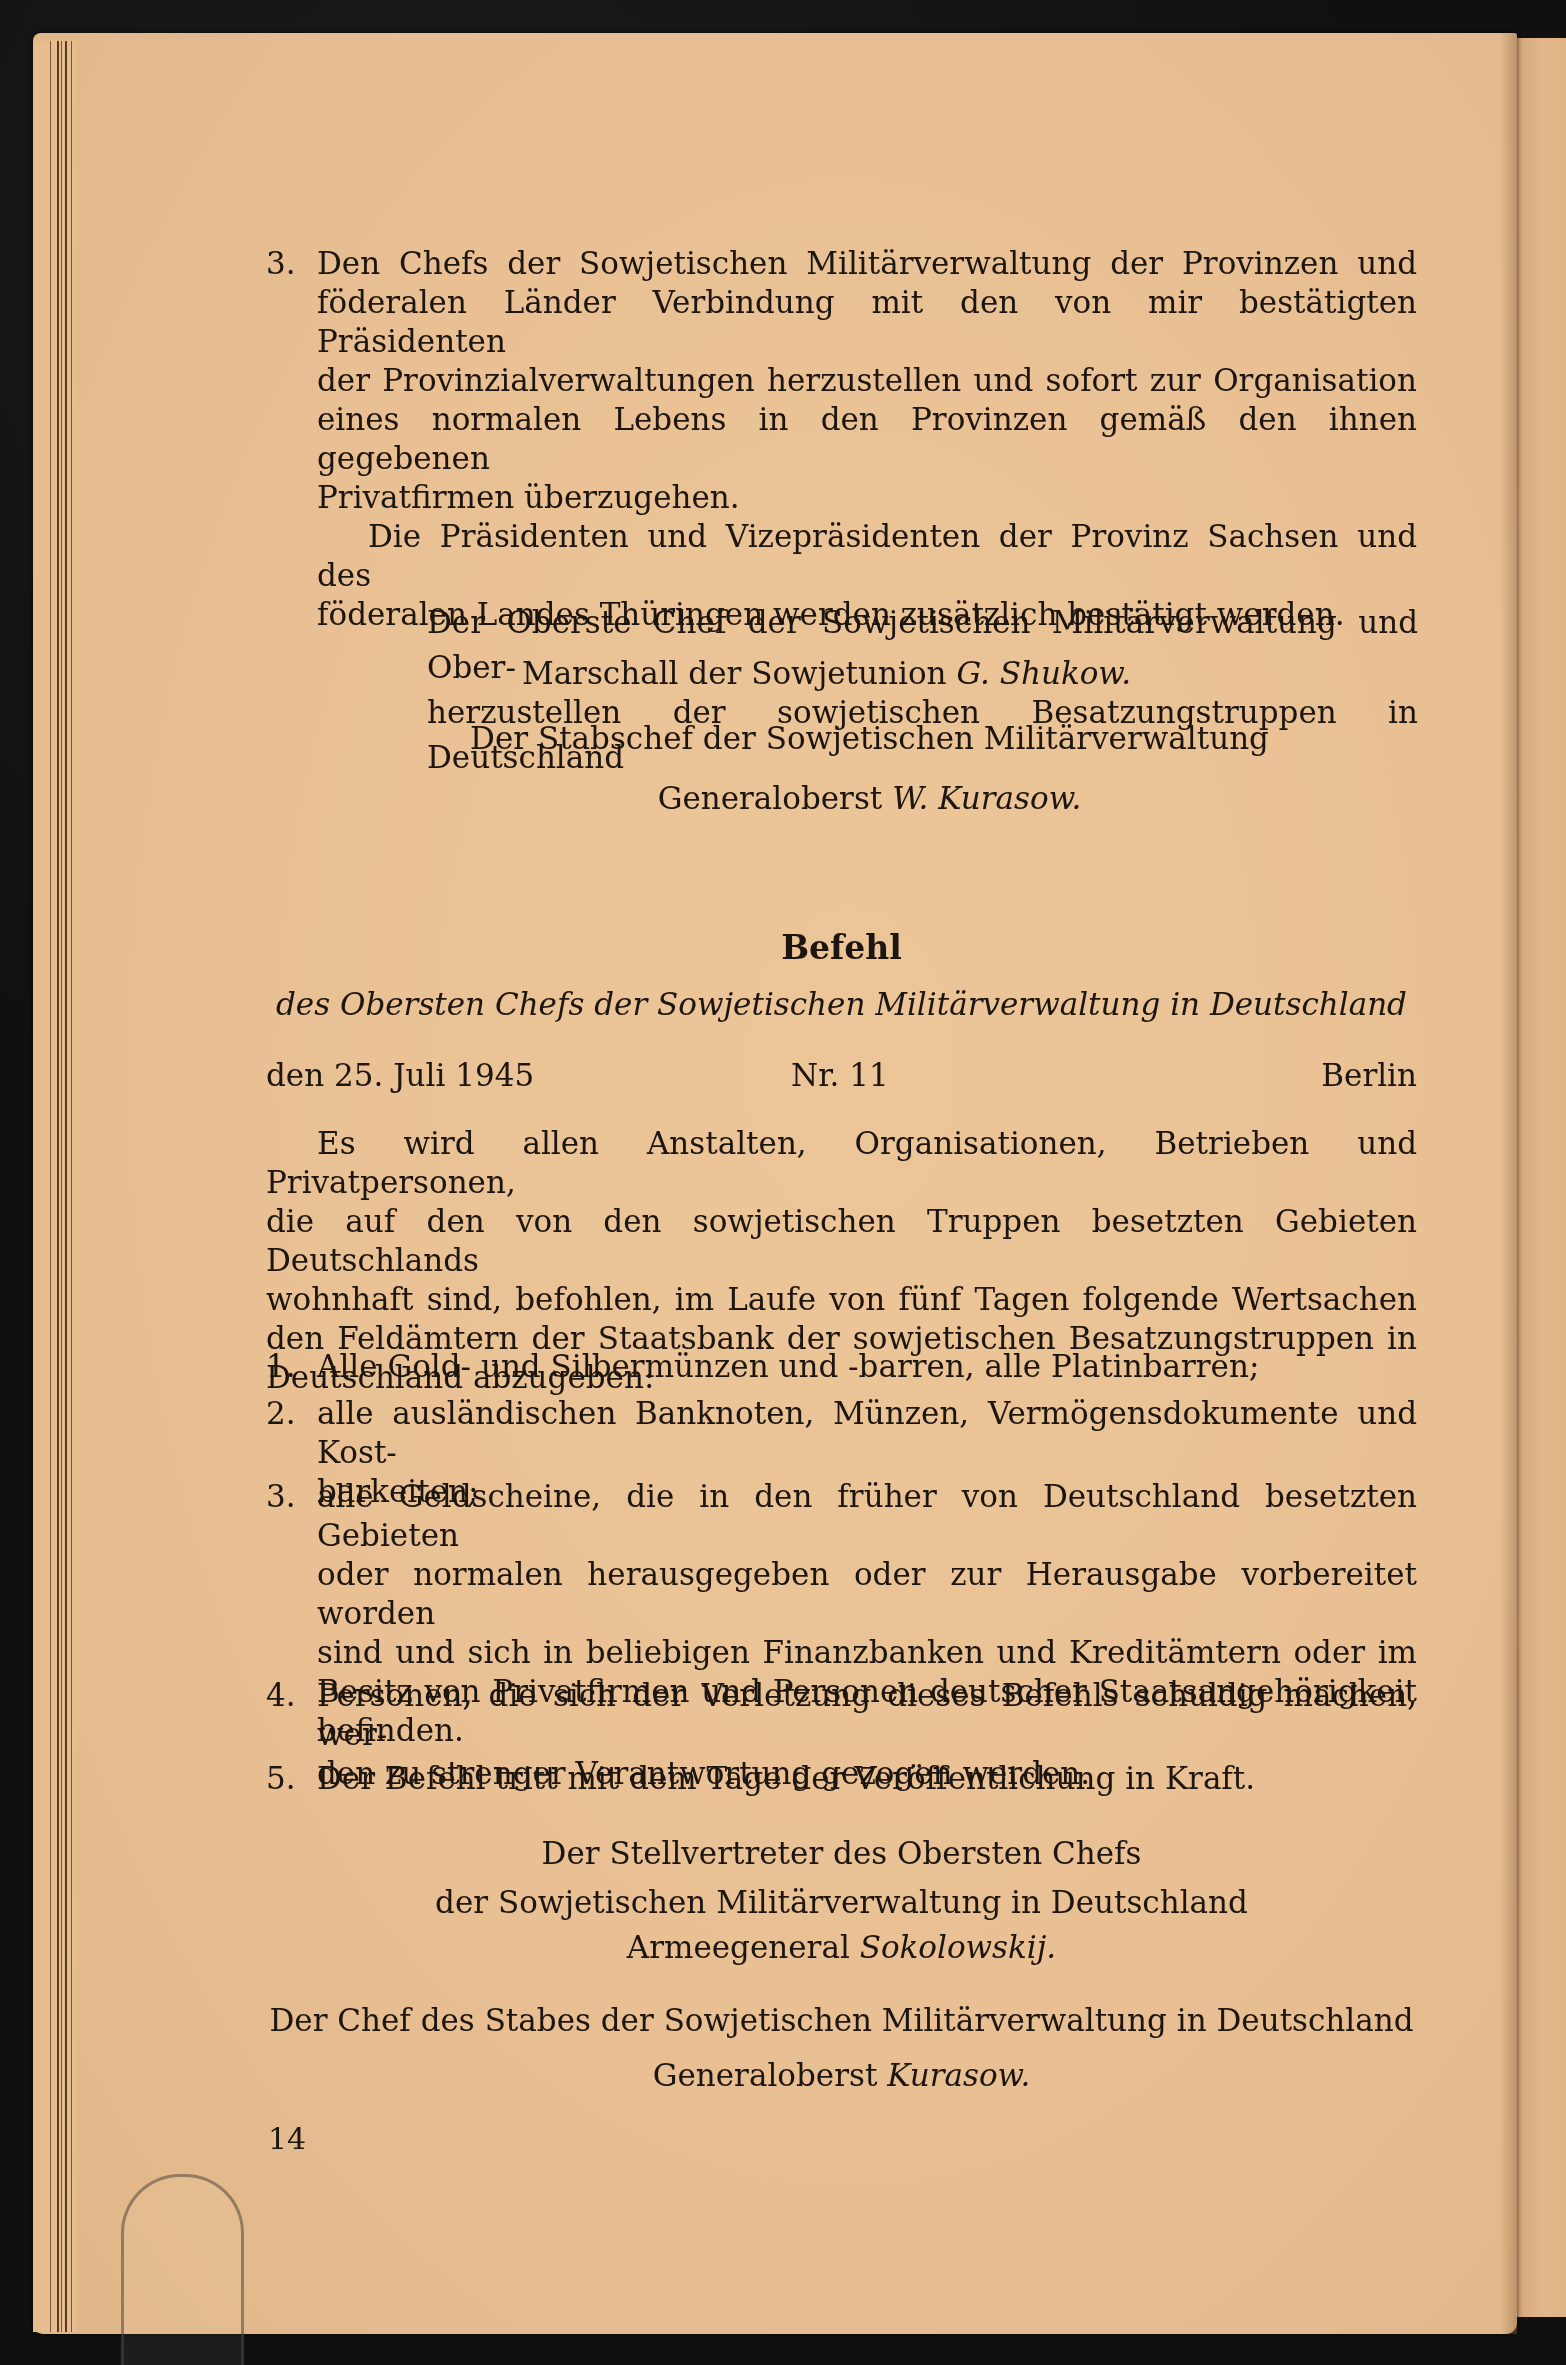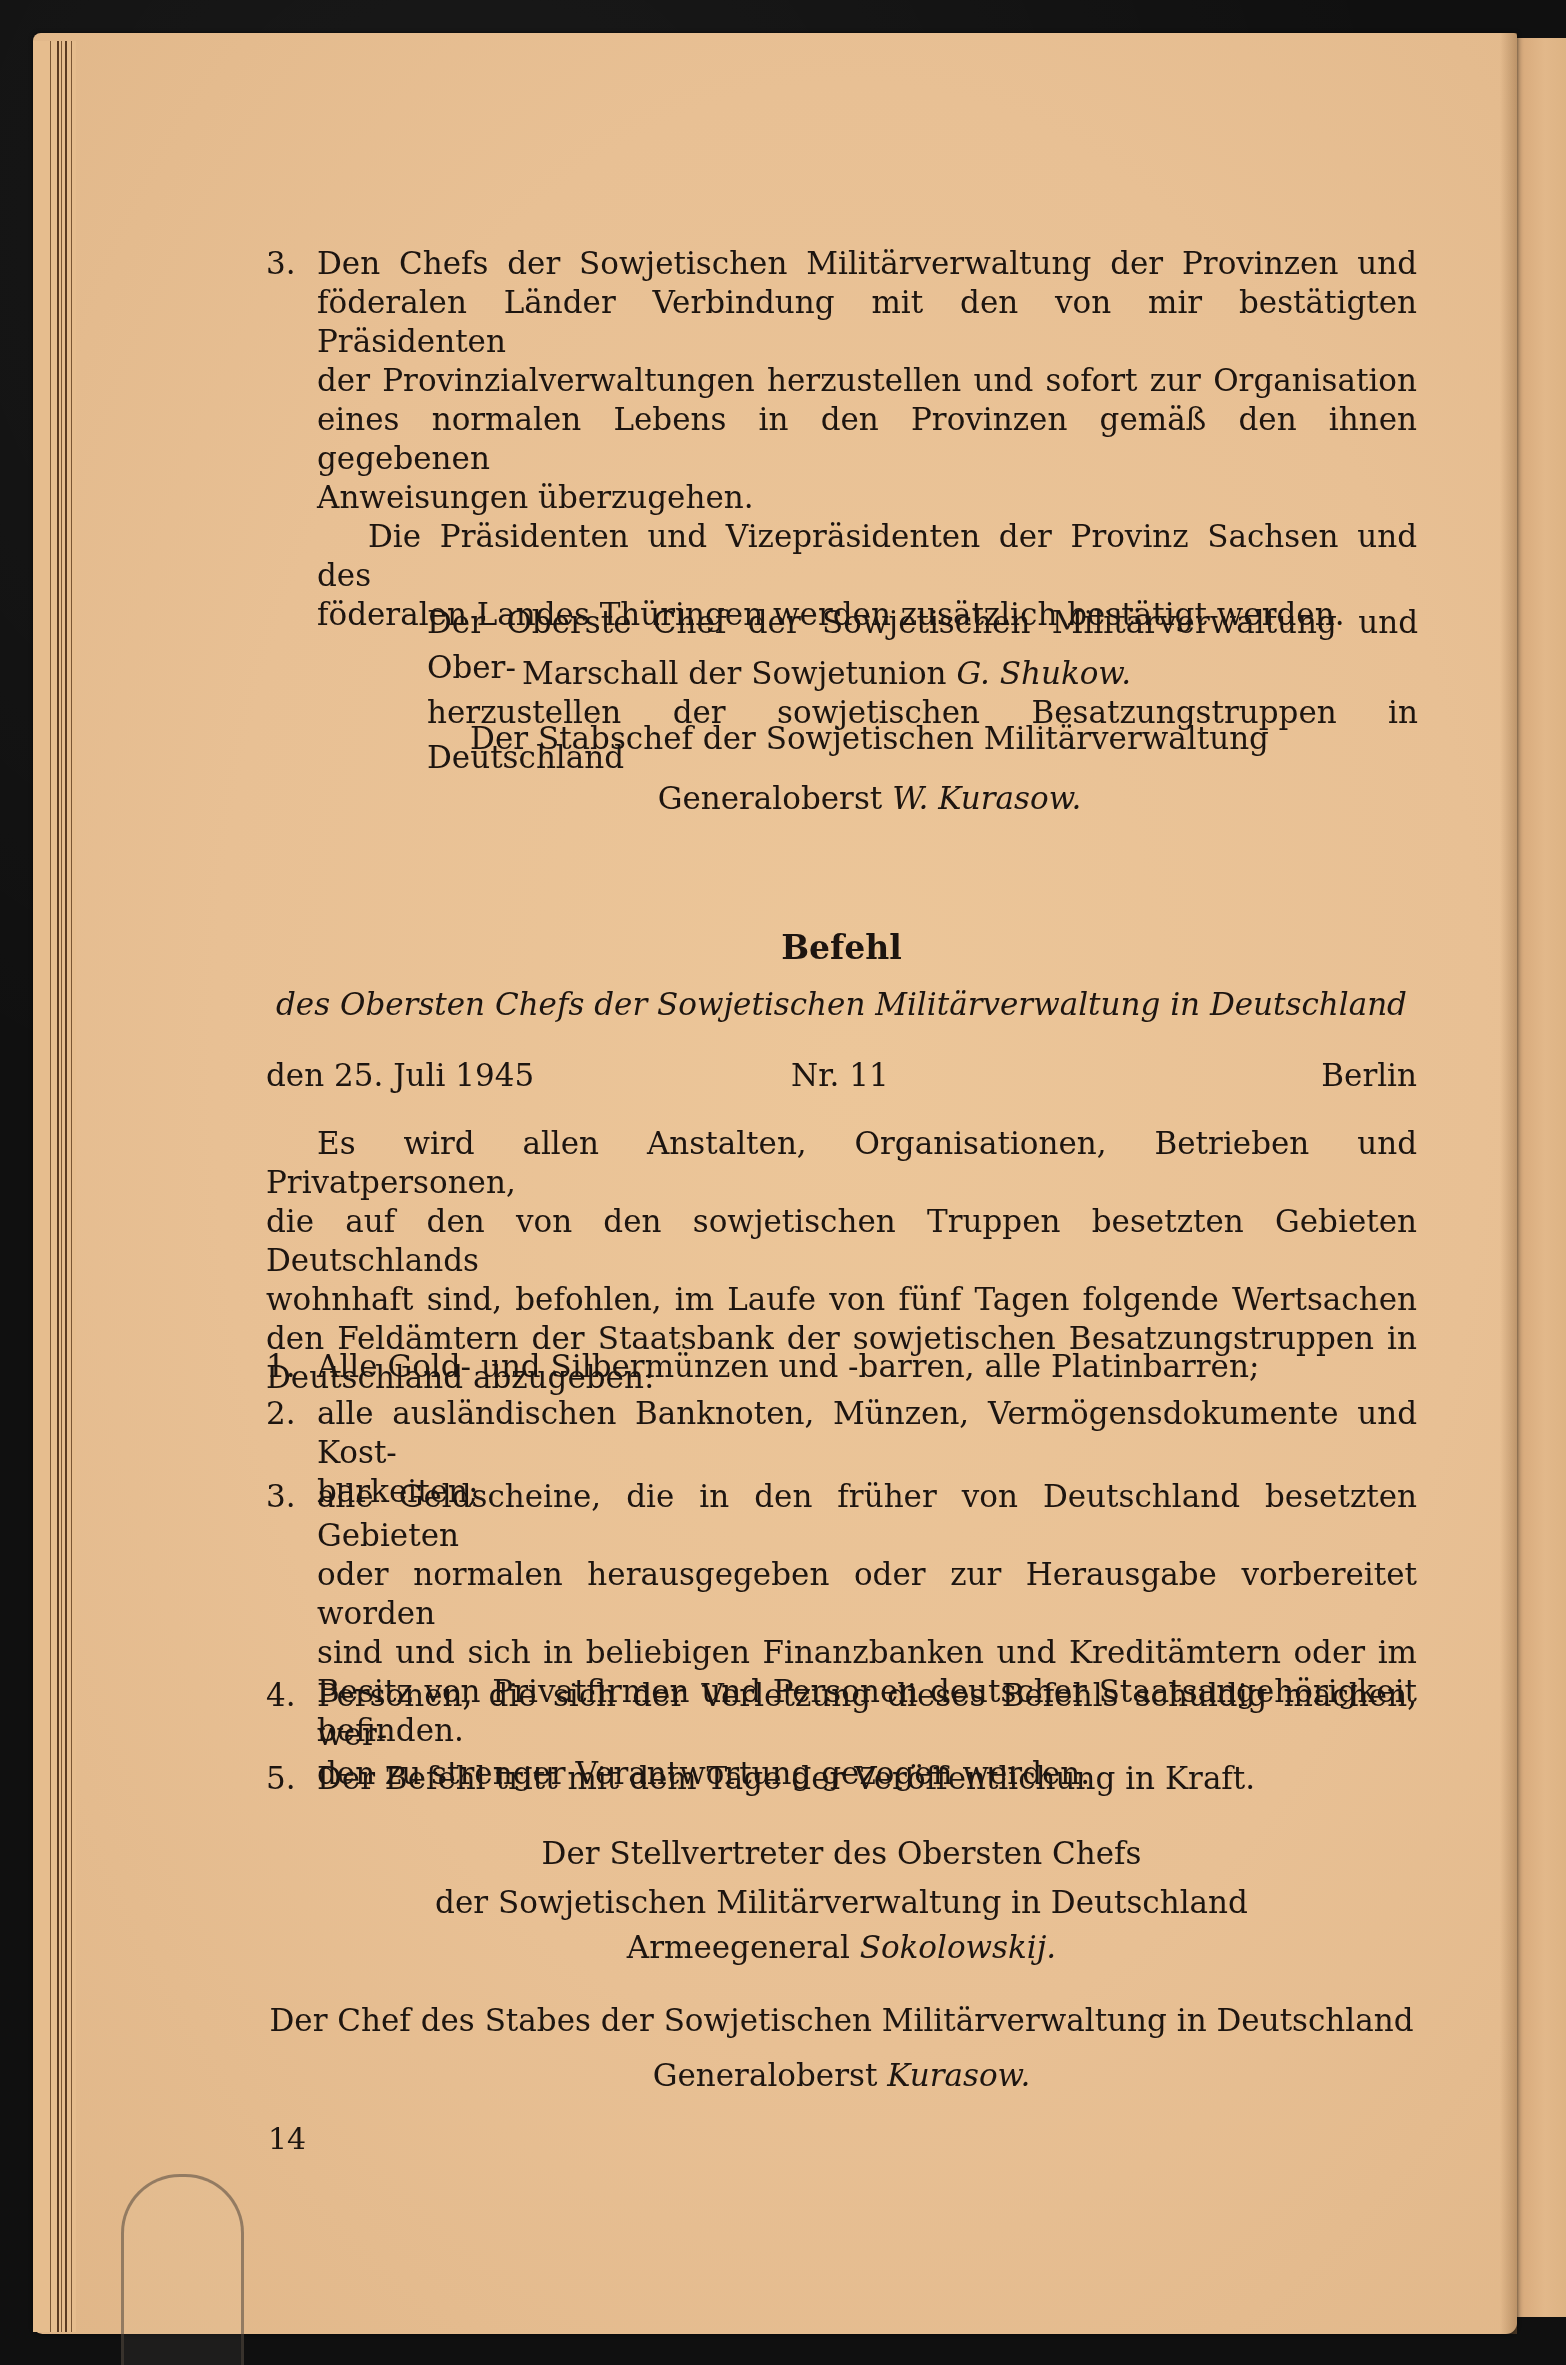--- a/index.html
+++ b/index.html
@@ -75,21 +75,21 @@
   <div class="gutter-shadow"></div>
 </div>
 
 <div class="text item" style="top:244px;">
   <span class="num">3.</span>
   <div class="body">
     <span class="justified-line">Den Chefs der Sowjetischen Militärverwaltung der Provinzen und</span>
     <span class="justified-line">föderalen Länder Verbindung mit den von mir bestätigten Präsidenten</span>
     <span class="justified-line">der Provinzialverwaltungen herzustellen und sofort zur Organisation</span>
     <span class="justified-line">eines normalen Lebens in den Provinzen gemäß den ihnen gegebenen</span>
-    <span class="line">Anweisungen überzugehen.</span>
+    <span class="line">Privatfirmen überzugehen.</span>
     <span class="justified-line indent">Die Präsidenten und Vizepräsidenten der Provinz Sachsen und des</span>
     <span class="line">föderalen Landes Thüringen werden zusätzlich bestätigt werden.</span>
   </div>
 </div>
 
 <div class="text" style="left:427px; top:556px; width:991px; line-height:45px;margin-top:44px;">
   <span class="justified-line">Der Oberste Chef der Sowjetischen Militärverwaltung und Ober-</span>
   <span class="justified-line">herzustellen der sowjetischen Besatzungstruppen in Deutschland</span>
 </div>
 <div class="text center" style="left:427px; top:654px; width:799px;">

